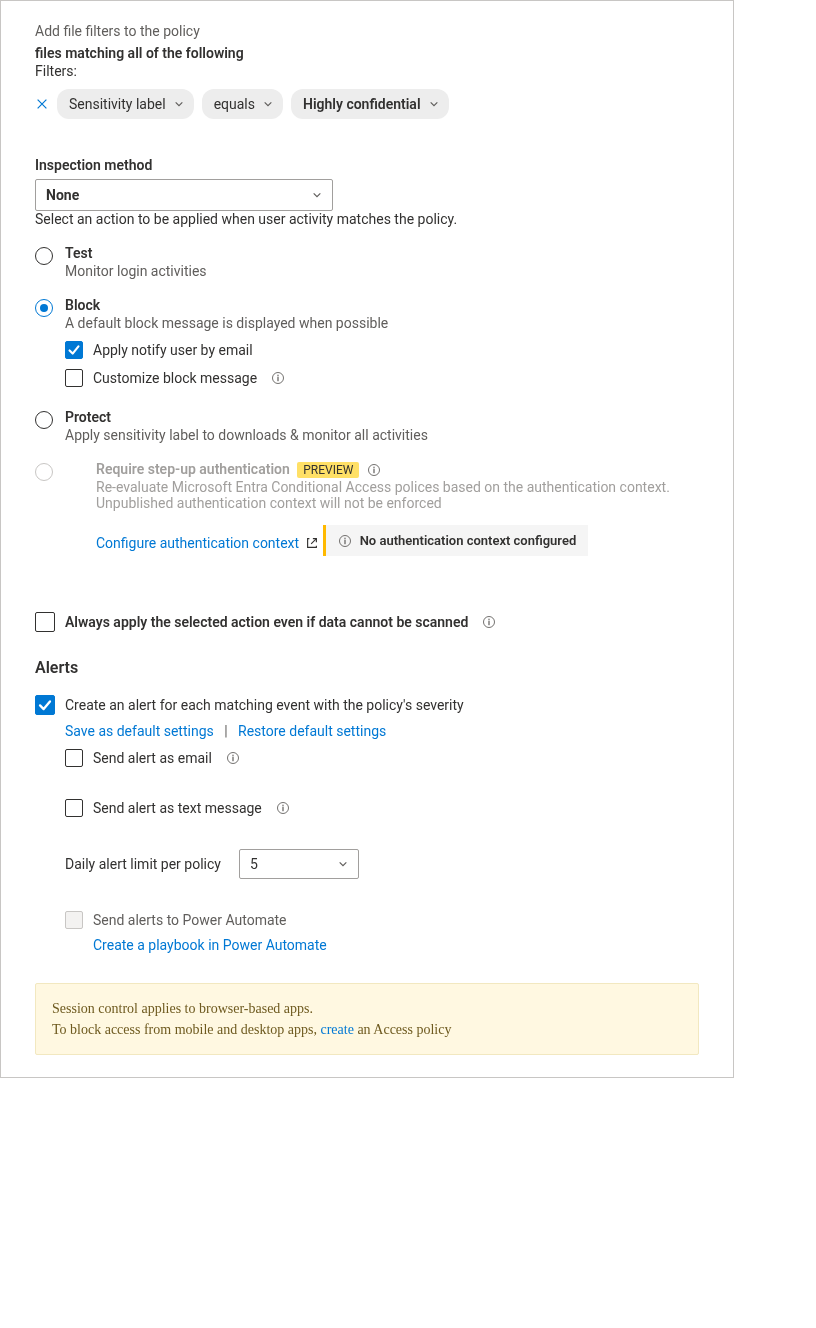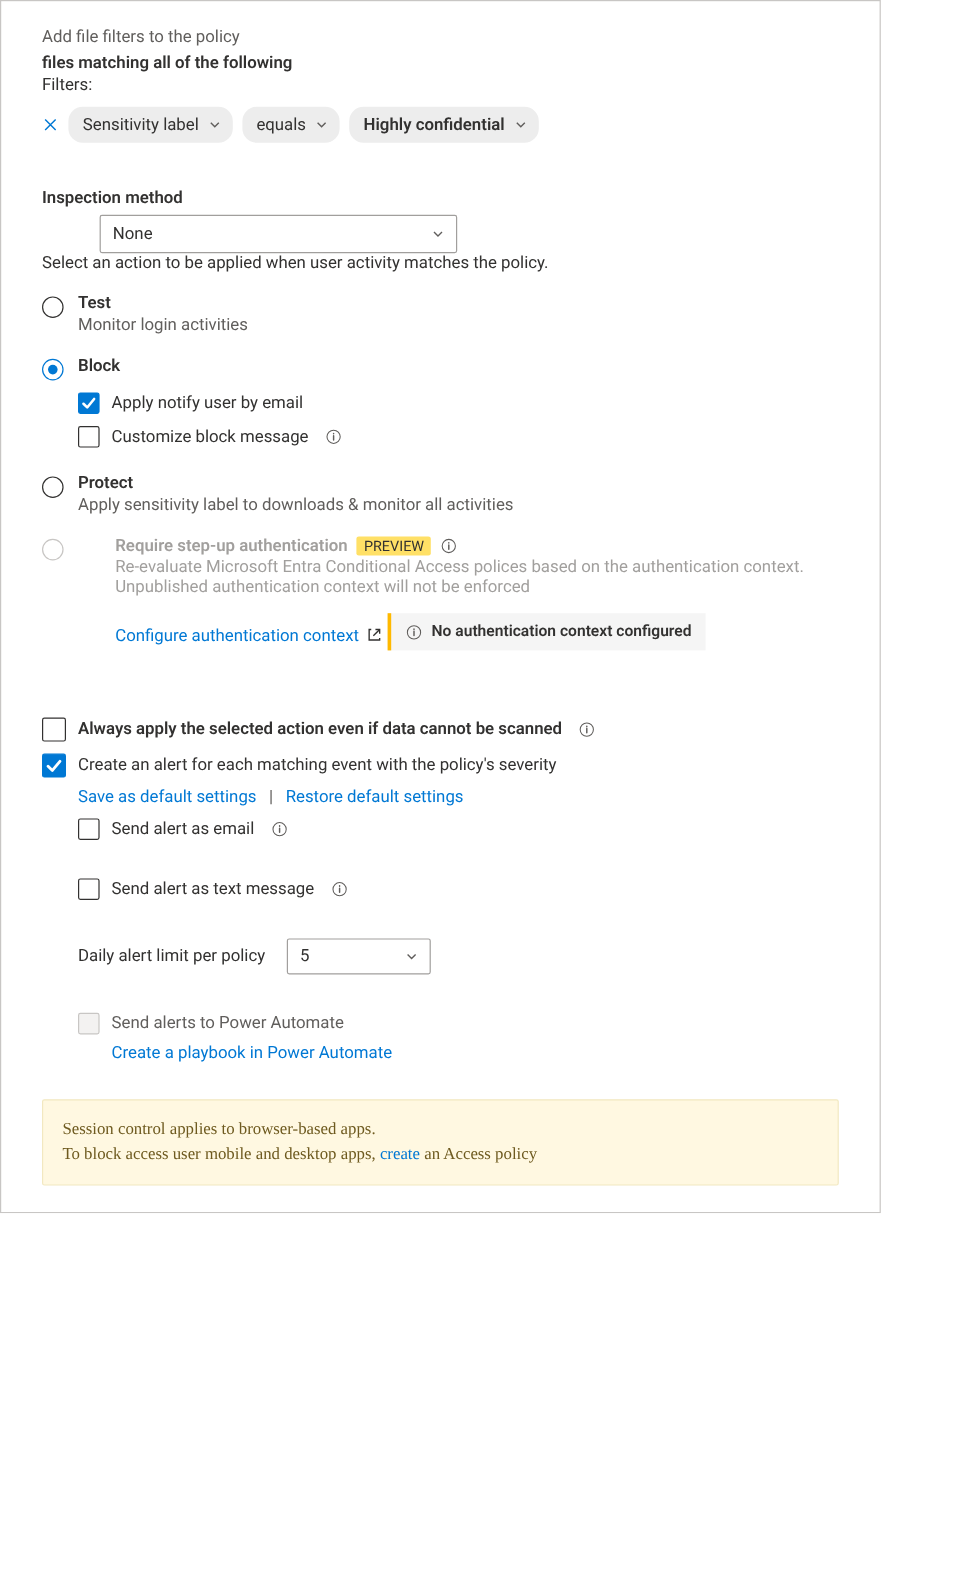--- a/index.html
+++ b/index.html
@@ -41,22 +41,21 @@
   .plus-icon { width: 14px; height: 14px; color: #605e5c; }
 
   
   .label14 { font-weight: 600; margin-bottom: 6px; }
   .select {
     display: inline-flex; align-items: center; justify-content: space-between;
     width: 298px; height: 32px;
     border: 1px solid #a19f9d; border-radius: 2px;
     background: #fff;
     padding: 0 10px;
-    font-weight: 400;
-    margin-left: 48px;
+    font-weight: 700;
   }
 
   
   .desc14 { color: #323130; margin-bottom: 18px; }
   .row { display: flex; align-items: flex-start; gap: 12px; }
   .radio {
     width: 18px; height: 18px; border-radius: 50%;
     border: 1.5px solid #323130; flex-shrink: 0; margin-top: 2px;
     position: relative; background: #fff;
   }
@@ -85,21 +84,21 @@
   .cb.disabled { border-color: #c8c6c4; background: #f3f2f1; }
   .cb-row { display: flex; align-items: center; gap: 10px; margin: 10px 0; }
 
   .pill-preview {
     background: #ffe066; color: #323130;
     font-size: 12px; padding: 1px 6px; border-radius: 2px; font-weight: 400;
     margin-left: 4px;
   }
   .info-icon { width: 14px; height: 14px; color: #605e5c; display: inline-flex; vertical-align: middle; margin-left: 4px; }
   .link { color: #0078d4; cursor: pointer; }
-  .extlink { display: inline-flex; align-items: flex-start; gap: 6px; }
+  .extlink { display: inline-flex; align-items: center; gap: 6px; }
   .ext-icon { width: 14px; height: 14px; color: #323130; }
 
   .warn-box {
     display: inline-flex; align-items: center; gap: 8px;
     background: #f5f5f5; border-left: 3px solid #ffb900;
     padding: 8px 12px; margin-top: 8px;
     font-weight: 600; font-size: 13px;
   }
 
   .small-select {
@@ -183,20 +182,21 @@
       <div class="opt-title">Test</div>
       <div class="opt-sub">Monitor login activities</div>
     </div>
   </div>
 
   
   <div class="row opt" style="margin-bottom:8px;">
     <div class="radio checked"></div>
     <div>
       <div class="opt-title">Block</div>
+      <div class="opt-sub">A default block message is displayed when possible</div>
     </div>
   </div>
   <div class="indent">
     <div class="cb-row">
       <div class="cb checked">
         <svg viewBox="0 0 18 18" fill="none" stroke="#fff" stroke-width="2.4" stroke-linecap="round" stroke-linejoin="round">
             <path d="M4 9.5 L7.5 13 L14 5"></path>
           </svg>
       </div>
       <span>Apply notify user by email</span>
@@ -268,20 +268,21 @@
     <div class="cb large"></div>
     <span style="font-weight:600;">Always apply the selected action even if data cannot be scanned</span>
     <span class="info-icon">
       <svg viewBox="0 0 16 16" fill="none" stroke="currentColor" stroke-width="1">
           <circle cx="8" cy="8" r="6.3"></circle>
           <path d="M8 7 V11 M8 4.8 V5.2" stroke-width="1.4" stroke-linecap="round"></path>
         </svg>
     </span>
   </div>
 
+  <div class="hdr-alerts">Alerts</div>
 
   <div class="cb-row">
     <div class="cb large checked">
       <svg viewBox="0 0 20 20" fill="none" stroke="#fff" stroke-width="2.6" stroke-linecap="round" stroke-linejoin="round">
           <path d="M4.5 10.5 L8.5 14.5 L15.5 6"></path>
         </svg>
     </div>
     <span>Create an alert for each matching event with the policy's severity</span>
   </div>
 
@@ -331,17 +332,17 @@
       <span style="color:#605e5c;">Send alerts to Power Automate</span>
     </div>
     <div style="margin-left:28px; margin-top:-2px;">
       <span class="link">Create a playbook in Power Automate</span>
     </div>
   </div>
 
   <div class="note-box">
     <div>Session control applies to browser-based apps.</div>
     <div>
-      <span>To block access user mobile and desktop apps, </span><span class="link">create</span><span> an Access policy</span>
+      <span>To block access from mobile and desktop apps, </span><span class="link">create</span><span> an Access policy</span>
     </div>
   </div>
 
 </div>
 
 </body></html>

